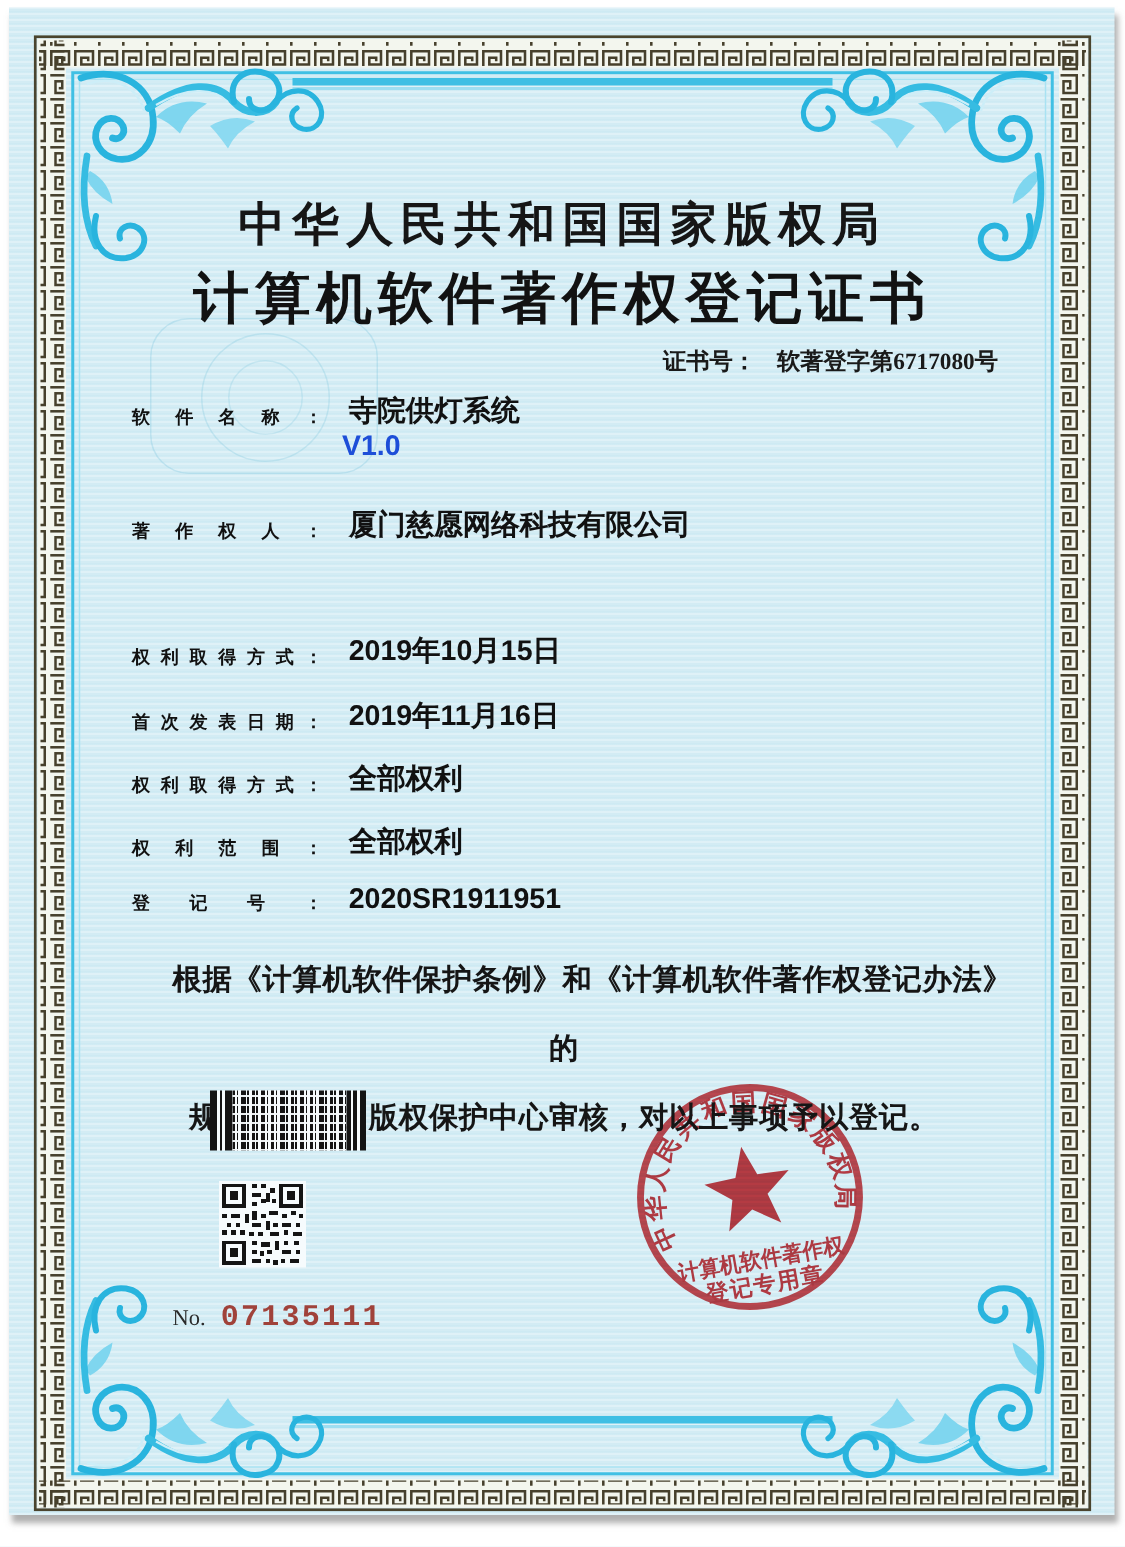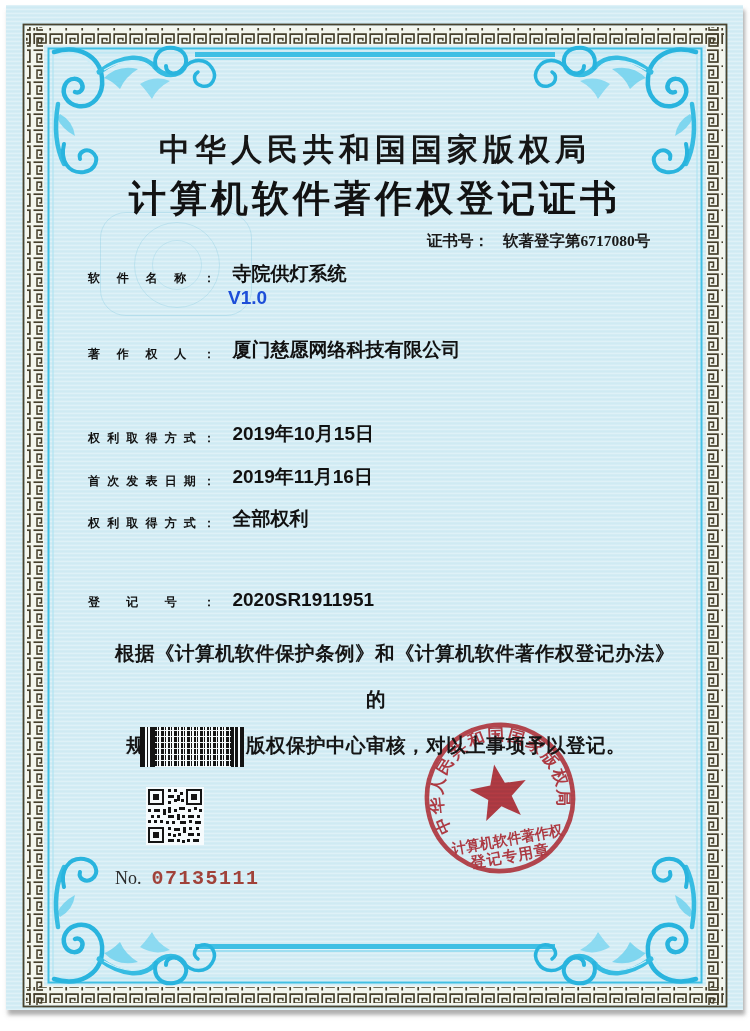--- a/index.html
+++ b/index.html
@@ -23,21 +23,21 @@
   .wm .c1{position:absolute;left:34px;top:10px;width:84px;height:84px;border:1.2px solid rgba(120,195,220,.5);border-radius:50%;}
   .wm .c2{position:absolute;left:52px;top:28px;width:48px;height:48px;border:1.2px solid rgba(120,195,220,.45);border-radius:50%;}
 
   
   .authority{position:absolute;left:0;top:129px;width:750px;text-align:center;
       font-family:"Liberation Serif",serif;font-weight:700;font-size:31px;
       letter-spacing:5px;color:#161616;}
   .cert-title{position:absolute;left:0;top:174px;width:750px;text-align:center;
       font-family:"Liberation Serif",serif;font-weight:700;font-size:37px;
       letter-spacing:4px;color:#121212;}
-  .cert-no{position:absolute;left:427px;top:231px;display:flex;gap:14px;
+  .cert-no{position:absolute;left:442px;top:231px;display:flex;gap:14px;
       font-family:"Liberation Serif",serif;font-weight:700;font-size:15.5px;color:#1a1a1a;}
 
   
   .row{position:absolute;left:88px;white-space:nowrap;color:#111;}
   .row .lbl{display:inline-block;width:127px;text-align:justify;text-align-last:justify;
       font-size:12px;font-weight:700;vertical-align:bottom;}
   .row .val{margin-left:13px;font-size:19px;font-weight:700;}
   .val2{position:absolute;left:228px;top:287px;font-size:19px;font-weight:700;color:#1d4ed8;}
 
   
@@ -50,21 +50,21 @@
   .barcode{position:absolute;left:140px;top:727px;width:104px;height:40px;display:flex;}
   .bc-start{width:15px;background:repeating-linear-gradient(90deg,#141414 0 5px,#f6fbfd 5px 7px,#141414 7px 8px,#f6fbfd 8px 10px);}
   .bc-mid{flex:1;background-color:#f6fbfd;background-image:
       repeating-linear-gradient(0deg, rgba(246,251,253,.95) 0 1px, rgba(0,0,0,0) 1px 6px),
       repeating-linear-gradient(90deg,#141414 0 2px,#f6fbfd 2px 3px,#141414 3px 4px,#f6fbfd 4px 6px,#141414 6px 9px,#f6fbfd 9px 10px,#141414 10px 11px,#f6fbfd 11px 13px);}
   .bc-end{width:13px;background:repeating-linear-gradient(90deg,#141414 0 3px,#f6fbfd 3px 4px,#141414 4px 7px,#f6fbfd 7px 9px,#141414 9px 12px);}
 
   .qr{position:absolute;left:146px;top:787px;width:58px;height:58px;}
 
   .serial{position:absolute;left:115px;top:867px;display:flex;align-items:baseline;gap:10px;}
-  .serial .prefix{font-family:"Liberation Serif",serif;font-size:18px;color:#2a2a2a;}
+  .serial .prefix{font-family:"Liberation Serif",serif;font-size:15px;color:#2a2a2a;}
   .serial .num{font-family:"Liberation Mono",monospace;font-weight:700;font-size:20px;
       letter-spacing:1.5px;color:#a0423a;}
 
   .seal{position:absolute;left:412px;top:710px;width:176px;height:176px;
       mix-blend-mode:multiply;opacity:.93;}
   .issue-date{position:absolute;left:434px;top:867px;font-family:"Liberation Serif",serif;
       font-weight:700;font-size:23px;letter-spacing:1px;color:#161616;z-index:6;}
 
   .content{position:absolute;inset:0;z-index:3;}
 </style>
@@ -153,20 +153,24 @@
       <span class="val">2019年10月15日</span>
     </div>
     <div class="row" style="top:464px">
       <span class="lbl">首次发表日期：</span>
       <span class="val">2019年11月16日</span>
     </div>
     <div class="row" style="top:506px">
       <span class="lbl">权利取得方式：</span>
       <span class="val">全部权利</span>
     </div>
+    <div class="row" style="top:548px">
+      <span class="lbl">权利范围：</span>
+      <span class="val">全部权利</span>
+    </div>
     <div class="row" style="top:589px">
       <span class="lbl">登记号：</span>
       <span class="val">2020SR1911951</span>
     </div>
 
     <div class="statement">
       <div class="l1">根据《计算机软件保护条例》和《计算机软件著作权登记办法》的</div>
       <div class="l2">规定，经中国版权保护中心审核，对以上事项予以登记。</div>
     </div>
 

